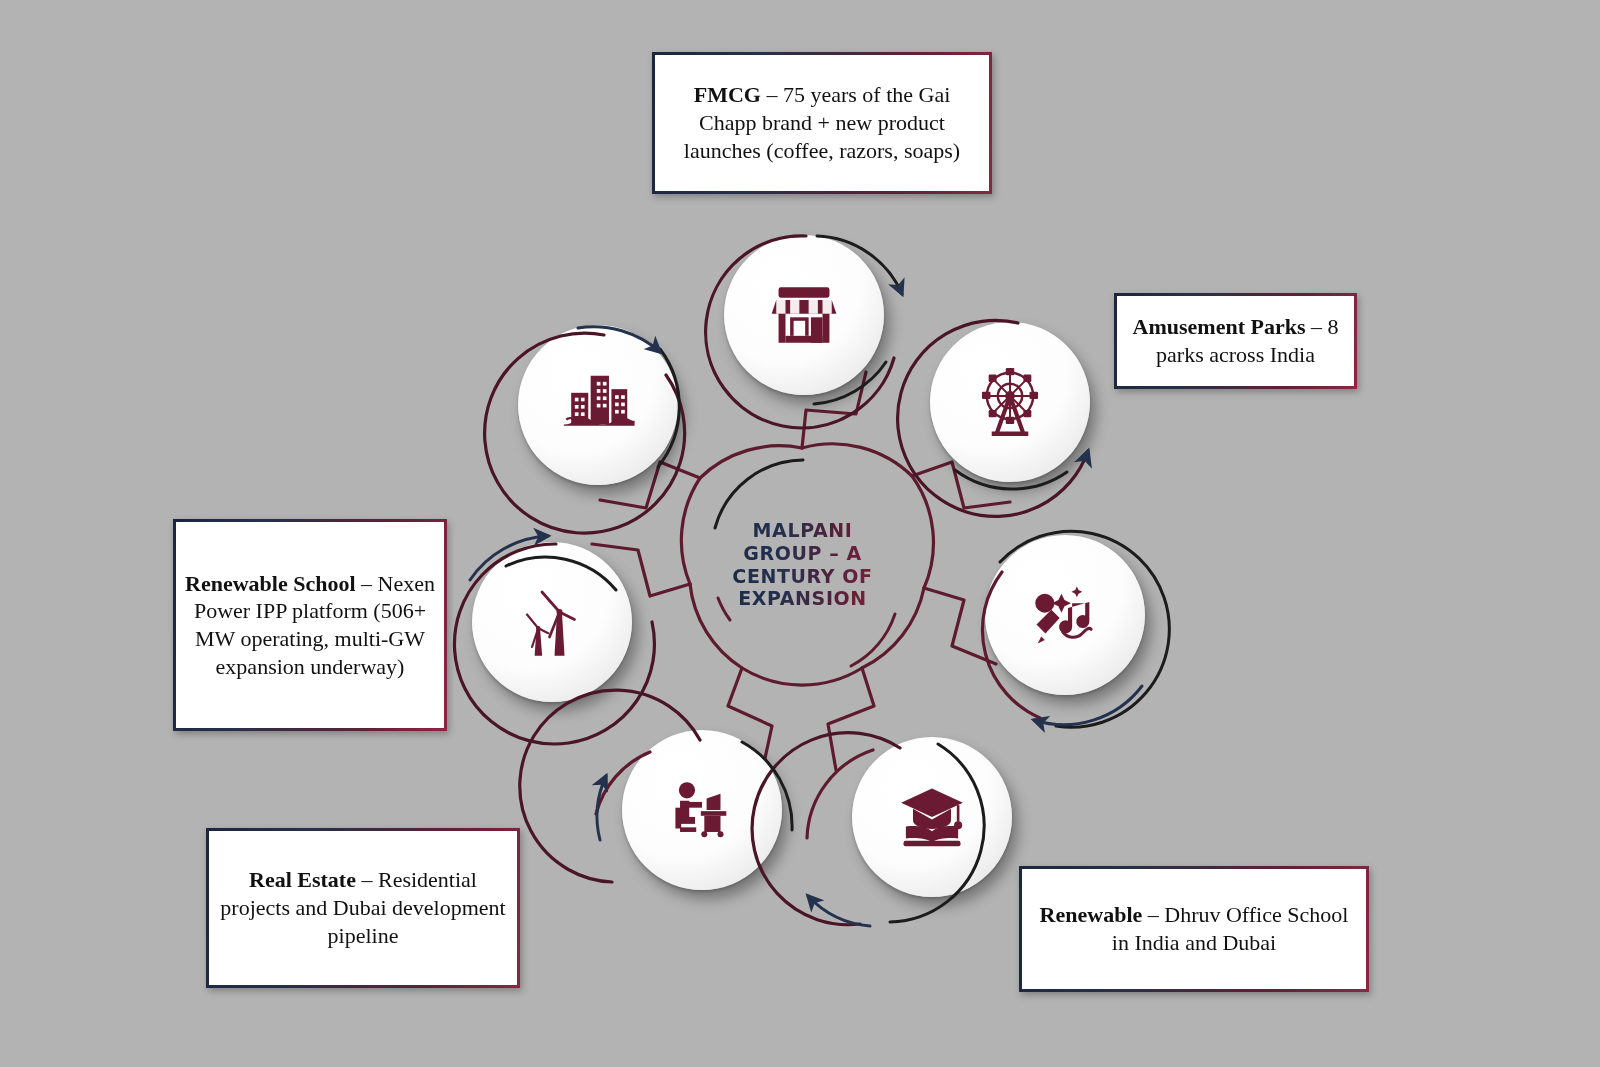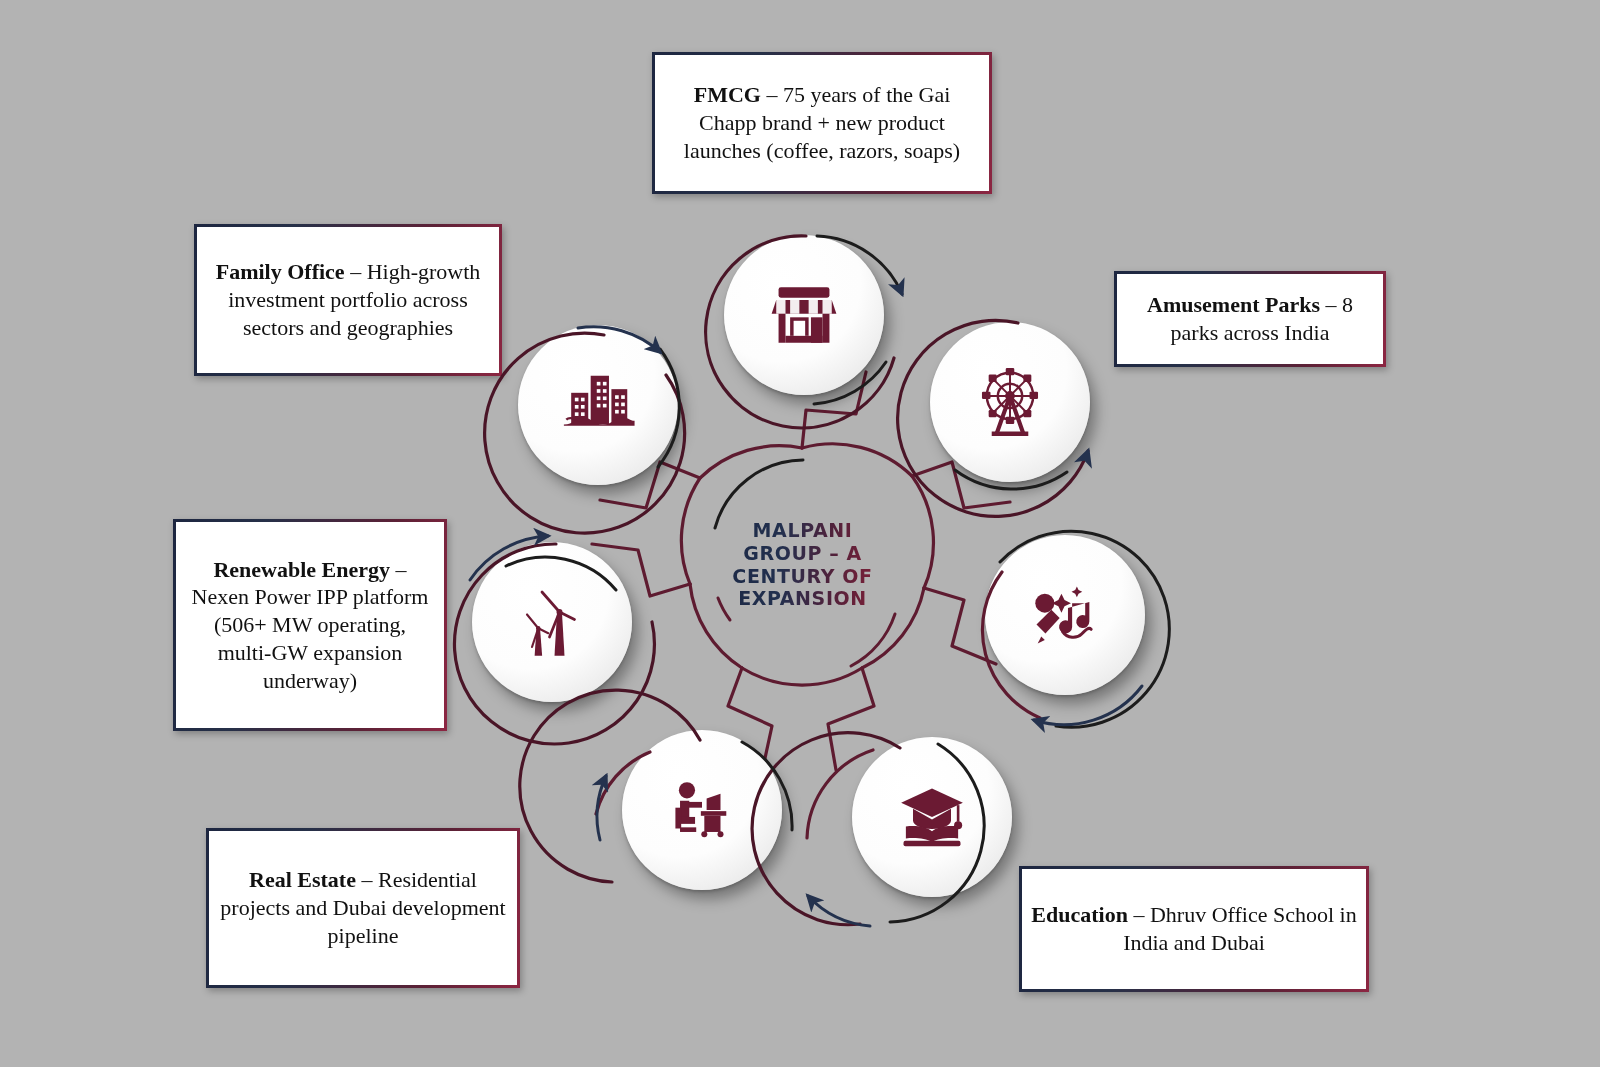--- a/index.html
+++ b/index.html
@@ -317,34 +317,31 @@
     <div class="hubtext">MALPANI
 GROUP – A
 CENTURY OF
 EXPANSION</div>
   </div>
 
   <div class="callout" style="left: 652px; top: 52px; width: 340px; height: 142px; display: flex; align-items: center; justify-content: center;">
     <span class="txt"><b>FMCG</b><span> – 75 years of the Gai Chapp brand + new product launches (coffee, razors, soaps)</span></span>
   </div>
 
-  <div class="callout" style="left: 194px; top: 224px; width: 308px; height: 152px; display: flex; align-items: center; justify-content: center;">
-    <span class="txt"><b>Family Office</b><span> – High-growth investment portfolio across sectors and geographies</span></span>
-  </div>
-
-  <div class="callout" style="left: 1114px; top: 271px; width: 272px; height: 96px; display: flex; align-items: center; justify-content: flex-start;">
+
+  <div class="callout" style="left: 1114px; top: 293px; width: 243px; height: 96px; display: flex; align-items: center; justify-content: flex-start;">
     <span class="txt"><b>Amusement Parks</b><span> – 8 parks across India</span></span>
   </div>
 
   <div class="callout" style="left: 173px; top: 519px; width: 274px; height: 212px; display: flex; align-items: center; justify-content: center;">
-    <span class="txt"><b>Renewable Energy</b><span> – Nexen Power IPP platform (506+ MW operating, multi-GW expansion underway)</span></span>
+    <span class="txt"><b>Renewable School</b><span> – Nexen Power IPP platform (506+ MW operating, multi-GW expansion underway)</span></span>
   </div>
 
 
   <div class="callout" style="left: 206px; top: 828px; width: 314px; height: 160px; display: flex; align-items: center; justify-content: center;">
     <span class="txt"><b>Real Estate</b><span> – Residential projects and Dubai development pipeline</span></span>
   </div>
 
   <div class="callout" style="left: 1019px; top: 866px; width: 350px; height: 126px; display: flex; align-items: center; justify-content: center;">
-    <span class="txt"><b>Education</b><span> – Dhruv Office School in India and Dubai</span></span>
+    <span class="txt"><b>Renewable</b><span> – Dhruv Office School in India and Dubai</span></span>
   </div>
 
 </div>
 
 </body></html>

